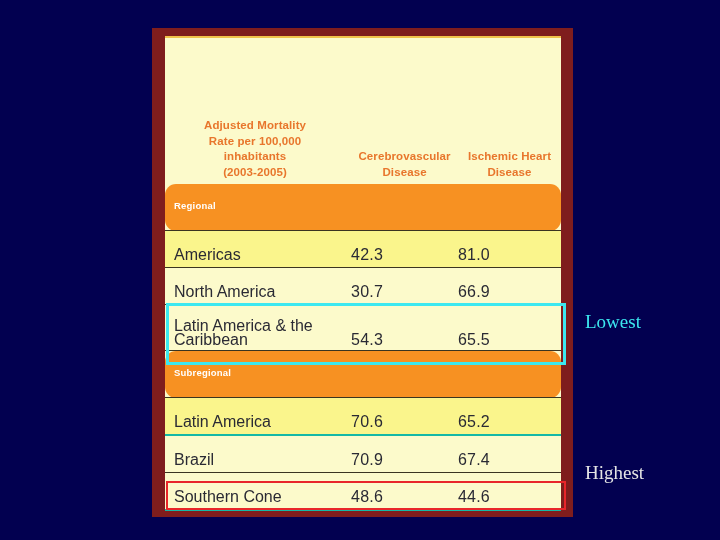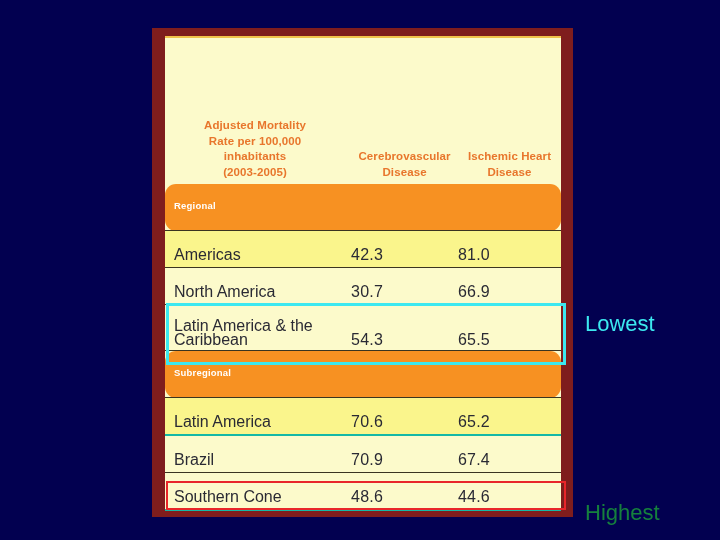--- a/index.html
+++ b/index.html
@@ -86,25 +86,25 @@
     border:3px solid #3ce8f0;
   }
   #highest-box{
     left:166px;top:481px;width:400px;height:29px;
     border:2px solid #e8262a;
   }
 
   
   .annot{
     position:absolute;
-    font-family:Liberation Sans, sans-serif;
-    font-size:22px;
+    font-family:Liberation Serif, serif;
+    font-size:19px;
   }
   #lowest-label{left:585px;top:311px;color:#3ce8f0;}
-  #highest-label{left:585px;top:500px;color:#15803d;}
+  #highest-label{left:585px;top:462px;color:#e5e5e5;}
 </style>
 </head>
 <body>
 
 <div id="slide">
 
   <div id="card">
     <div id="table-wrap">
 
       <table class="mortality">

